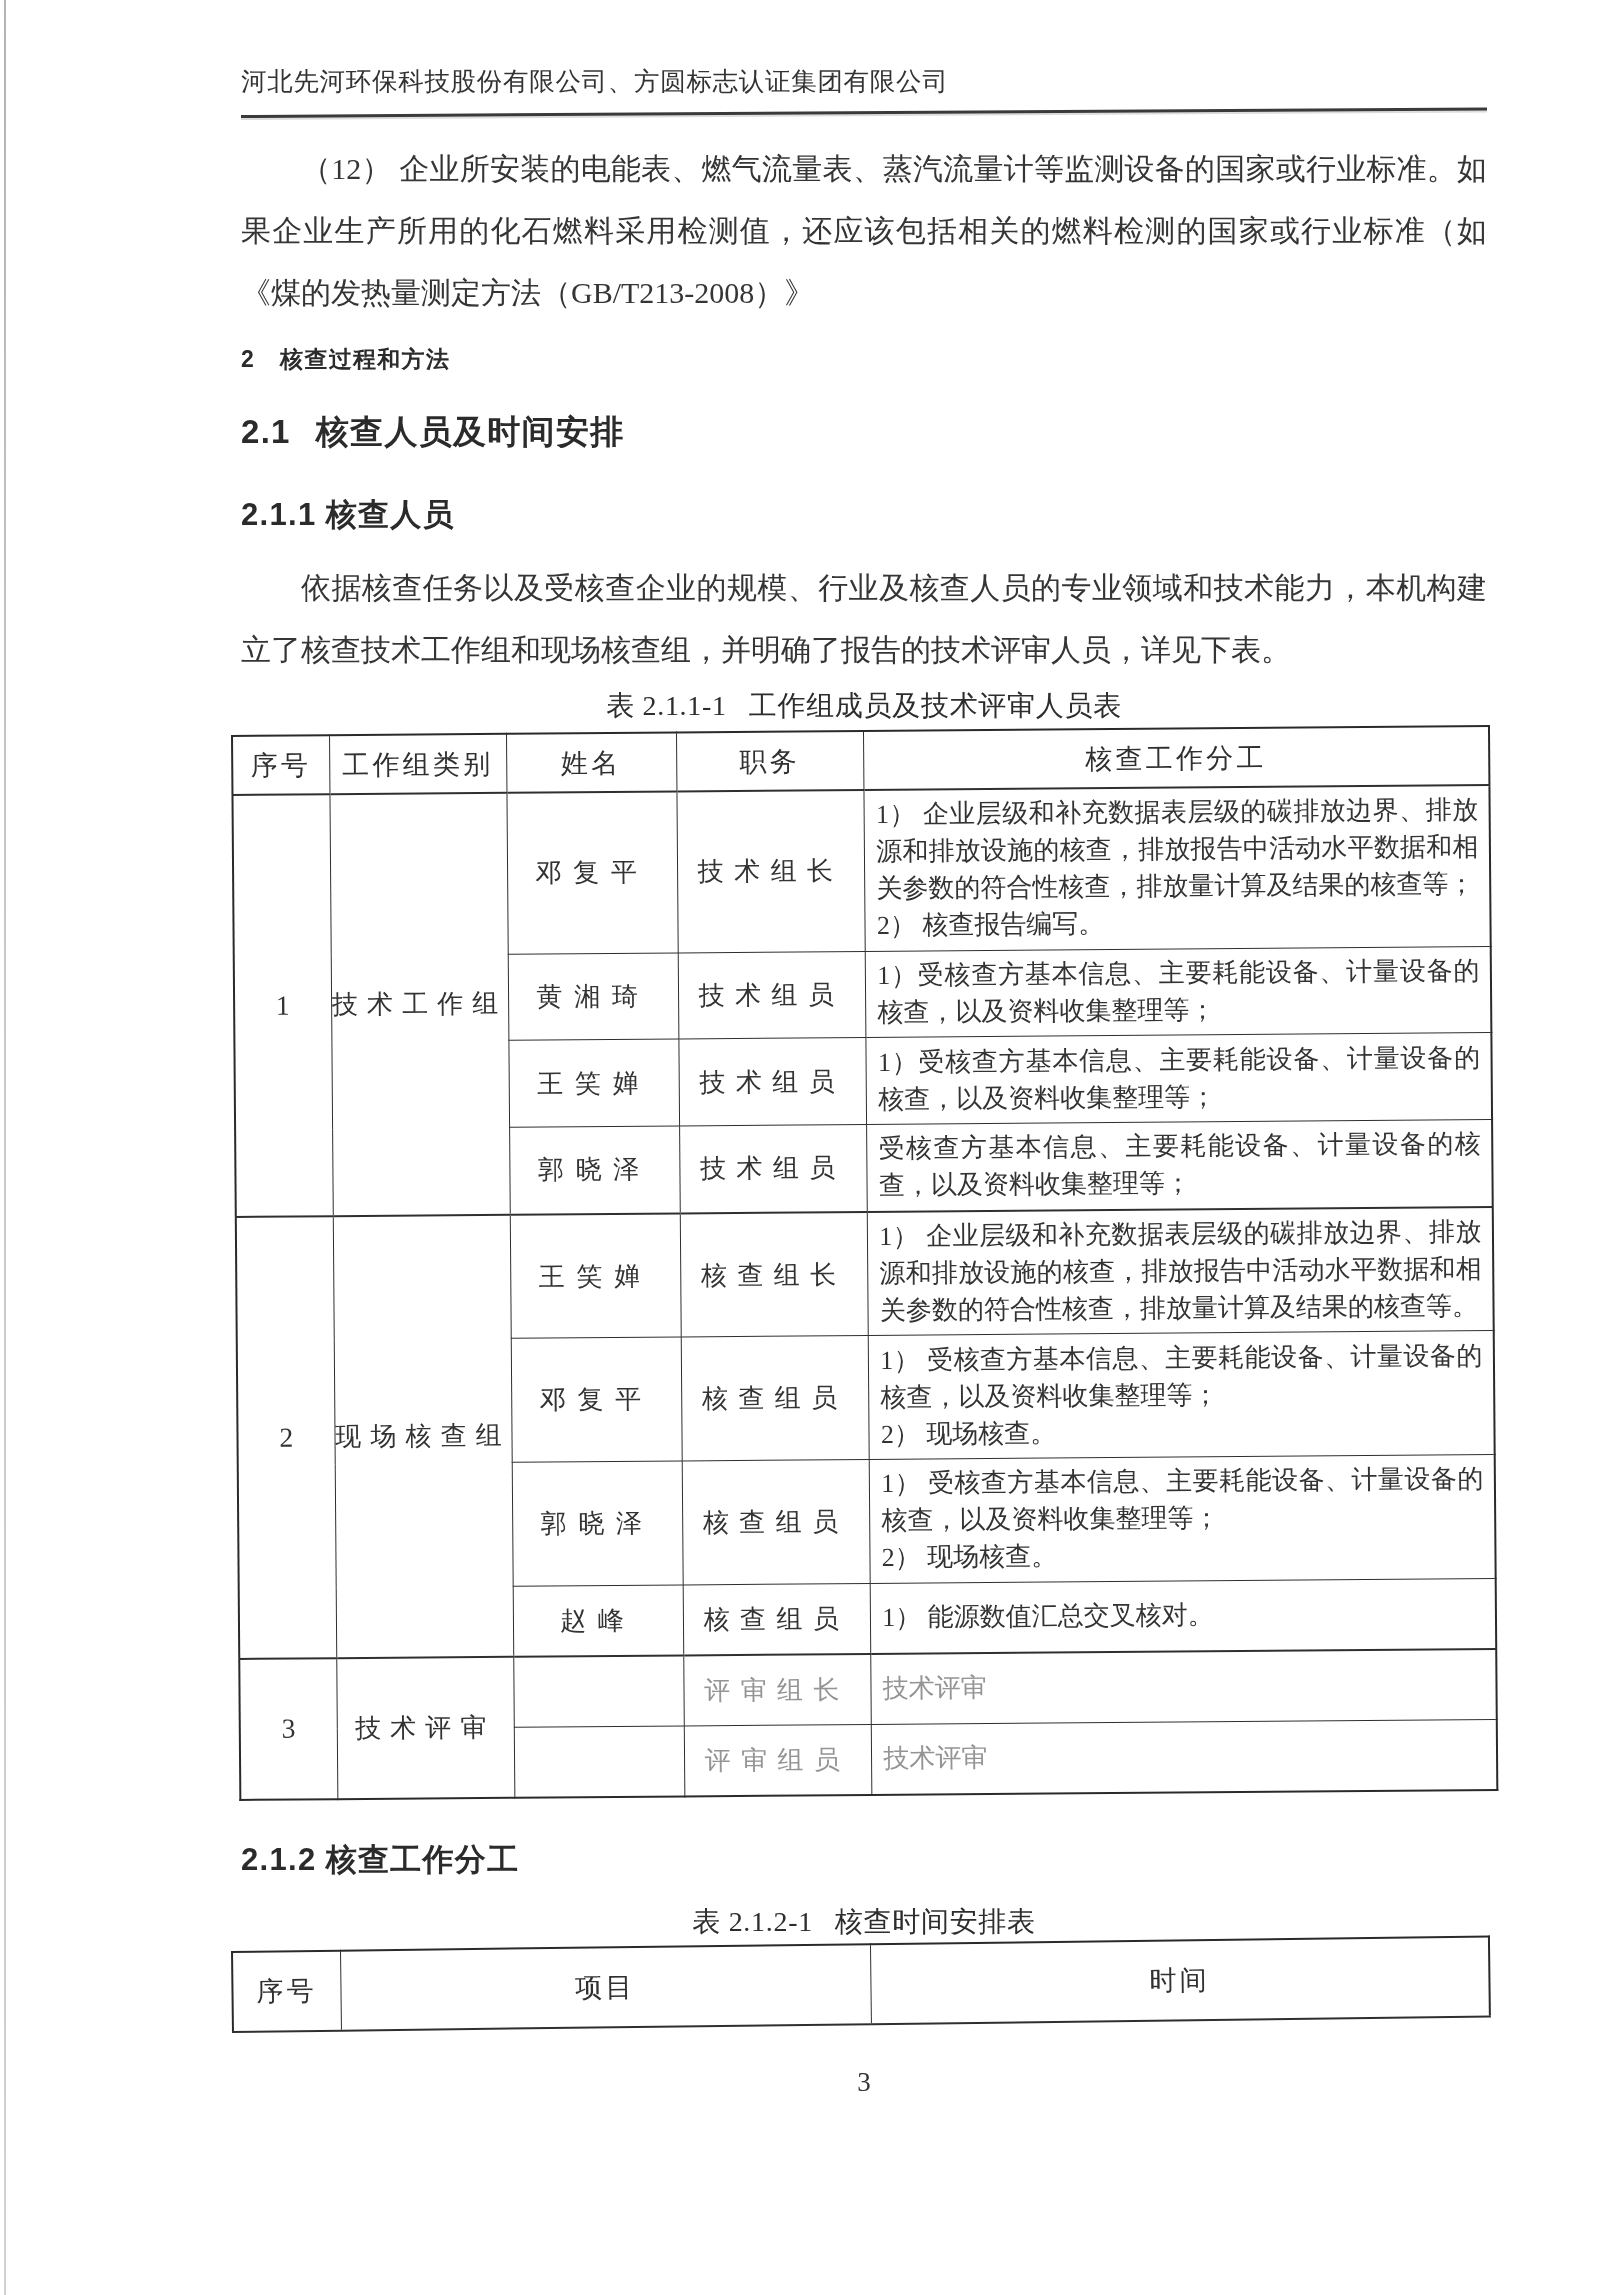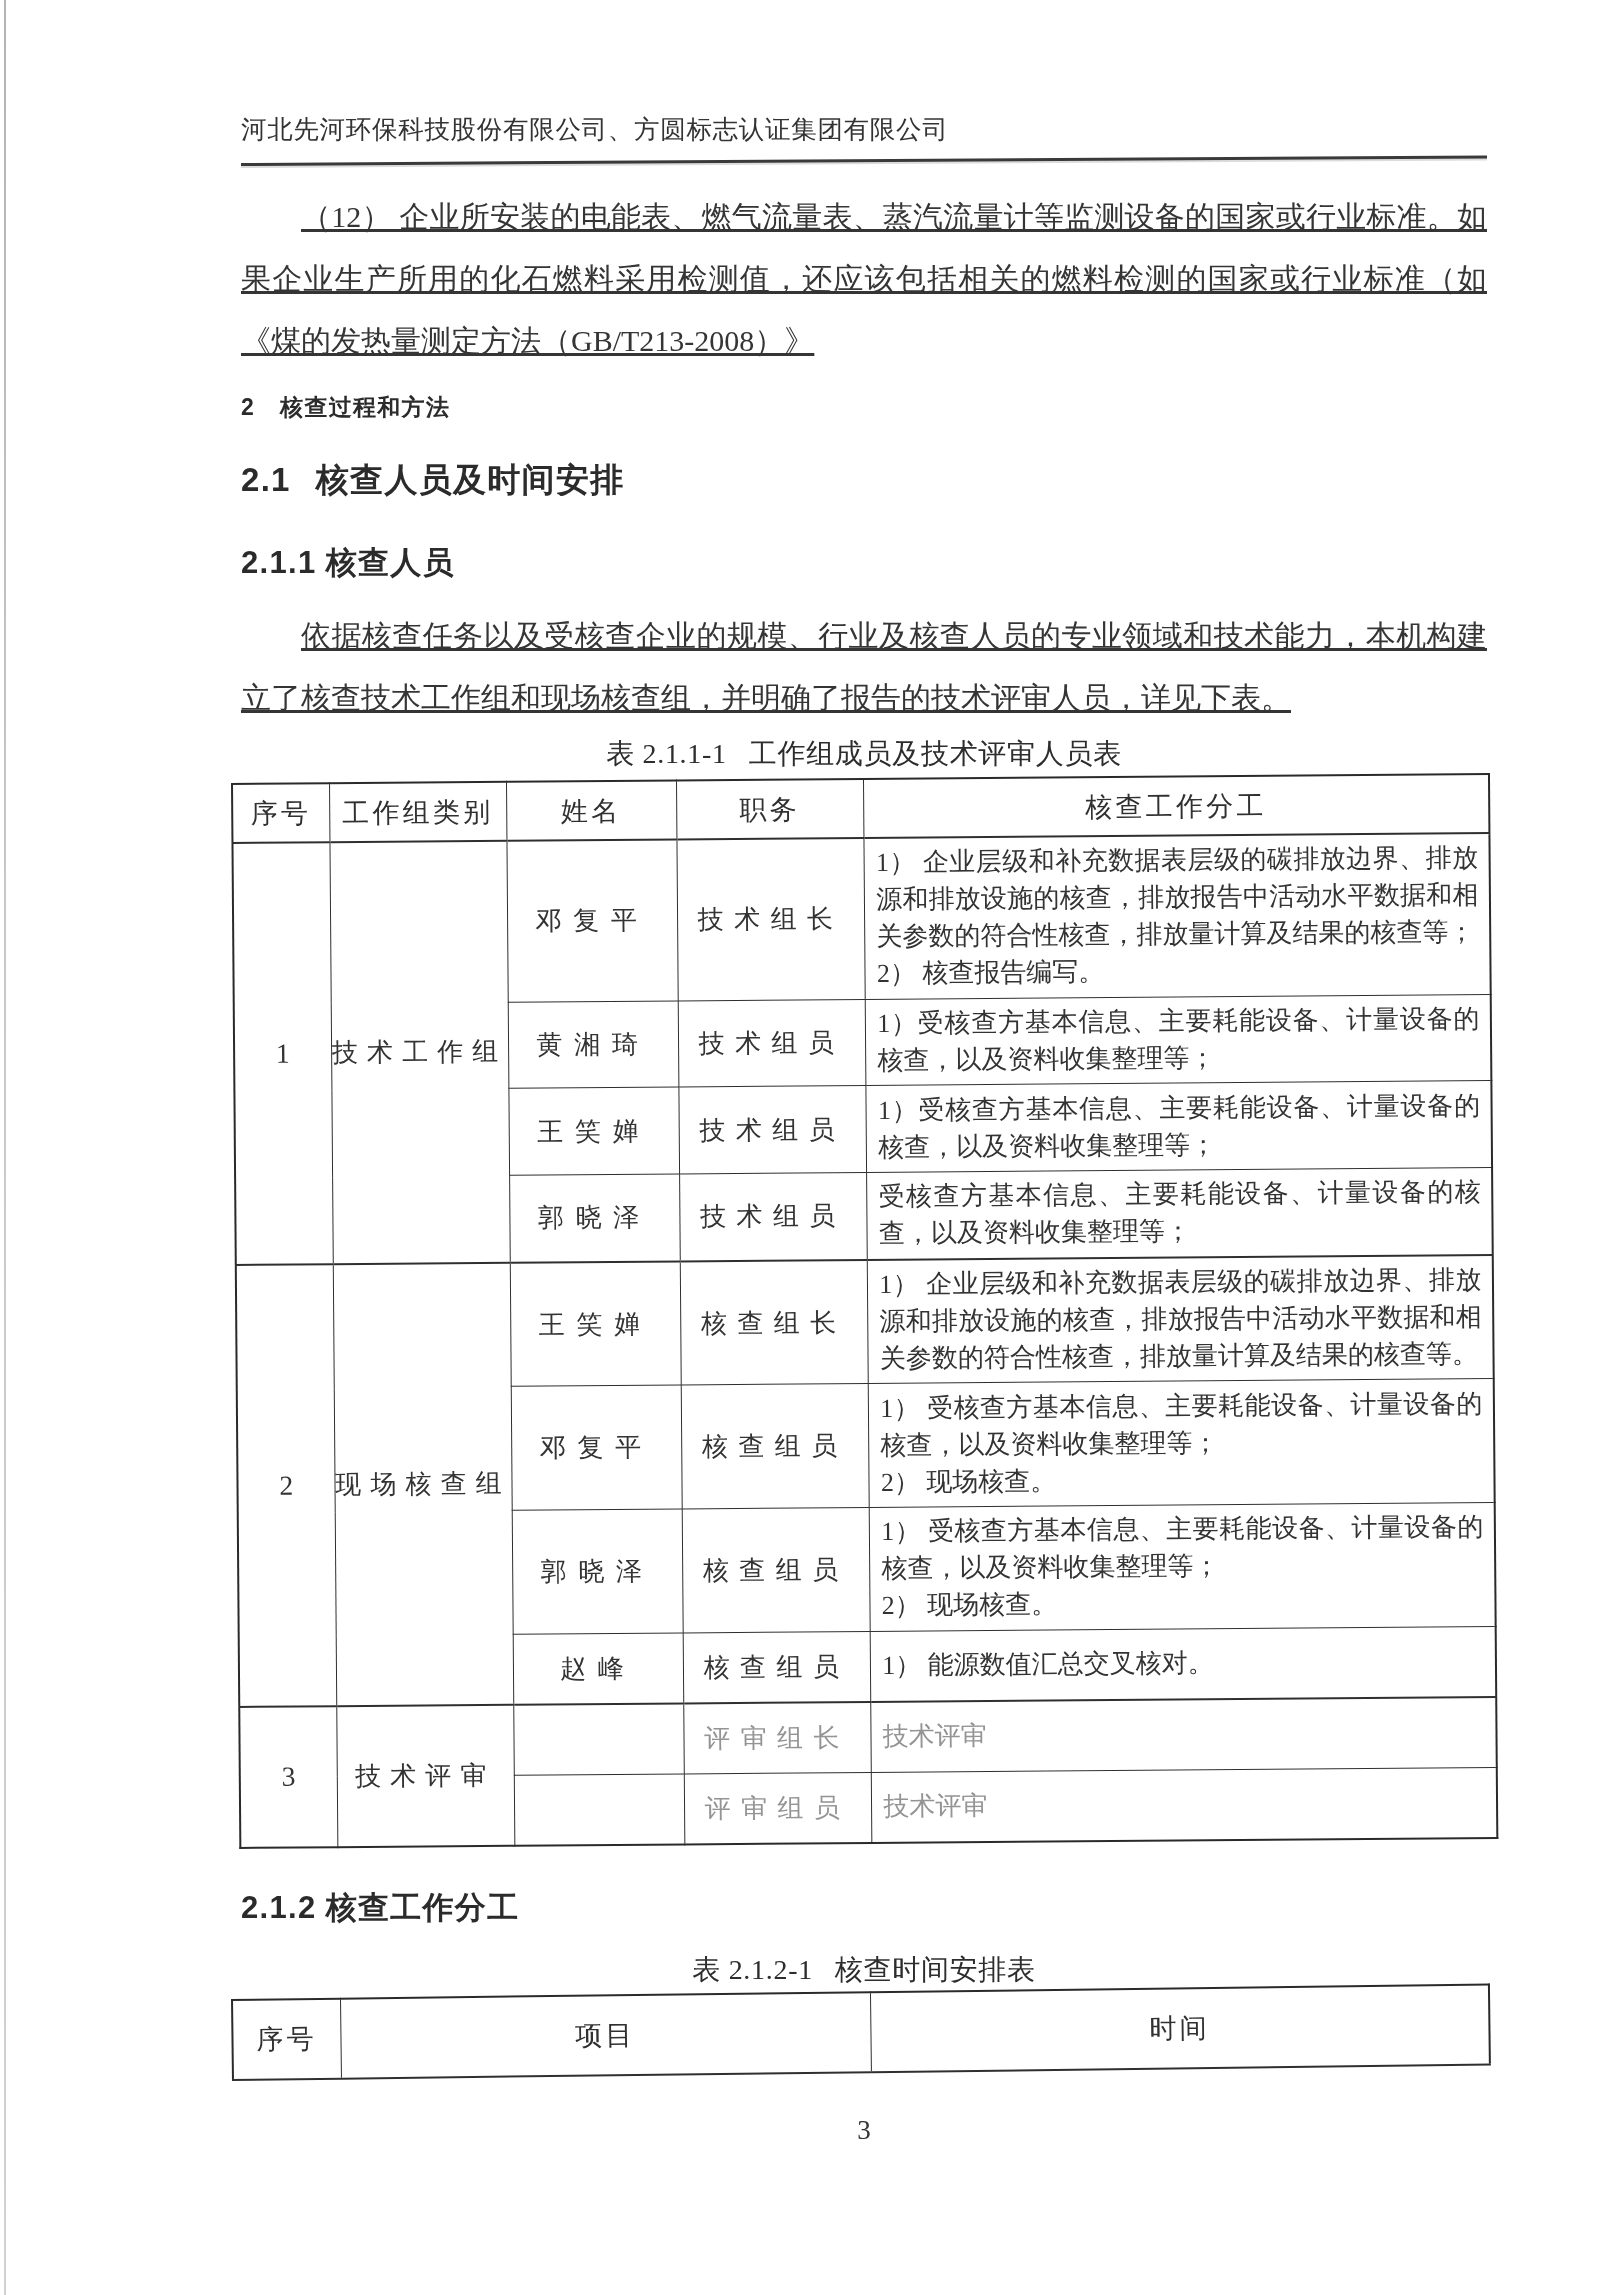--- a/index.html
+++ b/index.html
@@ -9,36 +9,36 @@
     position: relative;
     overflow: hidden;
     font-family: "Liberation Serif", "DejaVu Serif", serif;
     color: #2f2f2f;
   }
   .scan-edge {
     position: absolute; left: 3.9px; top: 0; width: 2px; height: 2295px;
     background: linear-gradient(#9a9a9a, #b5b5b5 40%, #c2c2c2);
     opacity: .75;
   }
-  .content { padding: 105px 136px 0 241px; margin-top: 7px; }
+  .content { padding: 64px 136px 0 241px; }
 
   
   .hdr { display: flex; justify-content: space-between; align-items: baseline; }
   .hdr .company { font-size: 25.5px; letter-spacing: 0.7px; color: #333; }
   .hdr .repno  { font-size: 27px; font-weight: bold; color: #222; white-space: nowrap; }
   .rule {
     height: 2.6px; background: #3a3a3a; margin-top: 15.7px;
     transform: rotate(-0.35deg); transform-origin: left center;
     box-shadow: 0 2px 0 rgba(60,60,60,.18);
   }
 
   
   .para {
     margin-top: 21px; font-size: 30px; line-height: 62px;
-    text-align: justify; text-indent: 2em; color: #353535; text-decoration: underline;
+    text-align: justify; text-indent: 2em; color: #353535;
   }
   h1.h2lvl  { margin-top: 19.6px; font-size: 23px; }
   h2.h21    { margin-top: 35px; font-size: 33px; }
   h3.h211   { margin-top: 39px; font-size: 31px; }
   h1, h2, h3 {
     font-family: "Liberation Sans", "DejaVu Sans", sans-serif;
     font-weight: bold; color: #2b2b2b; letter-spacing: 1.3px;
   }
   .num { margin-right: 25px; }
   h3 .num { margin-right: 9.2px; text-align: right; }

